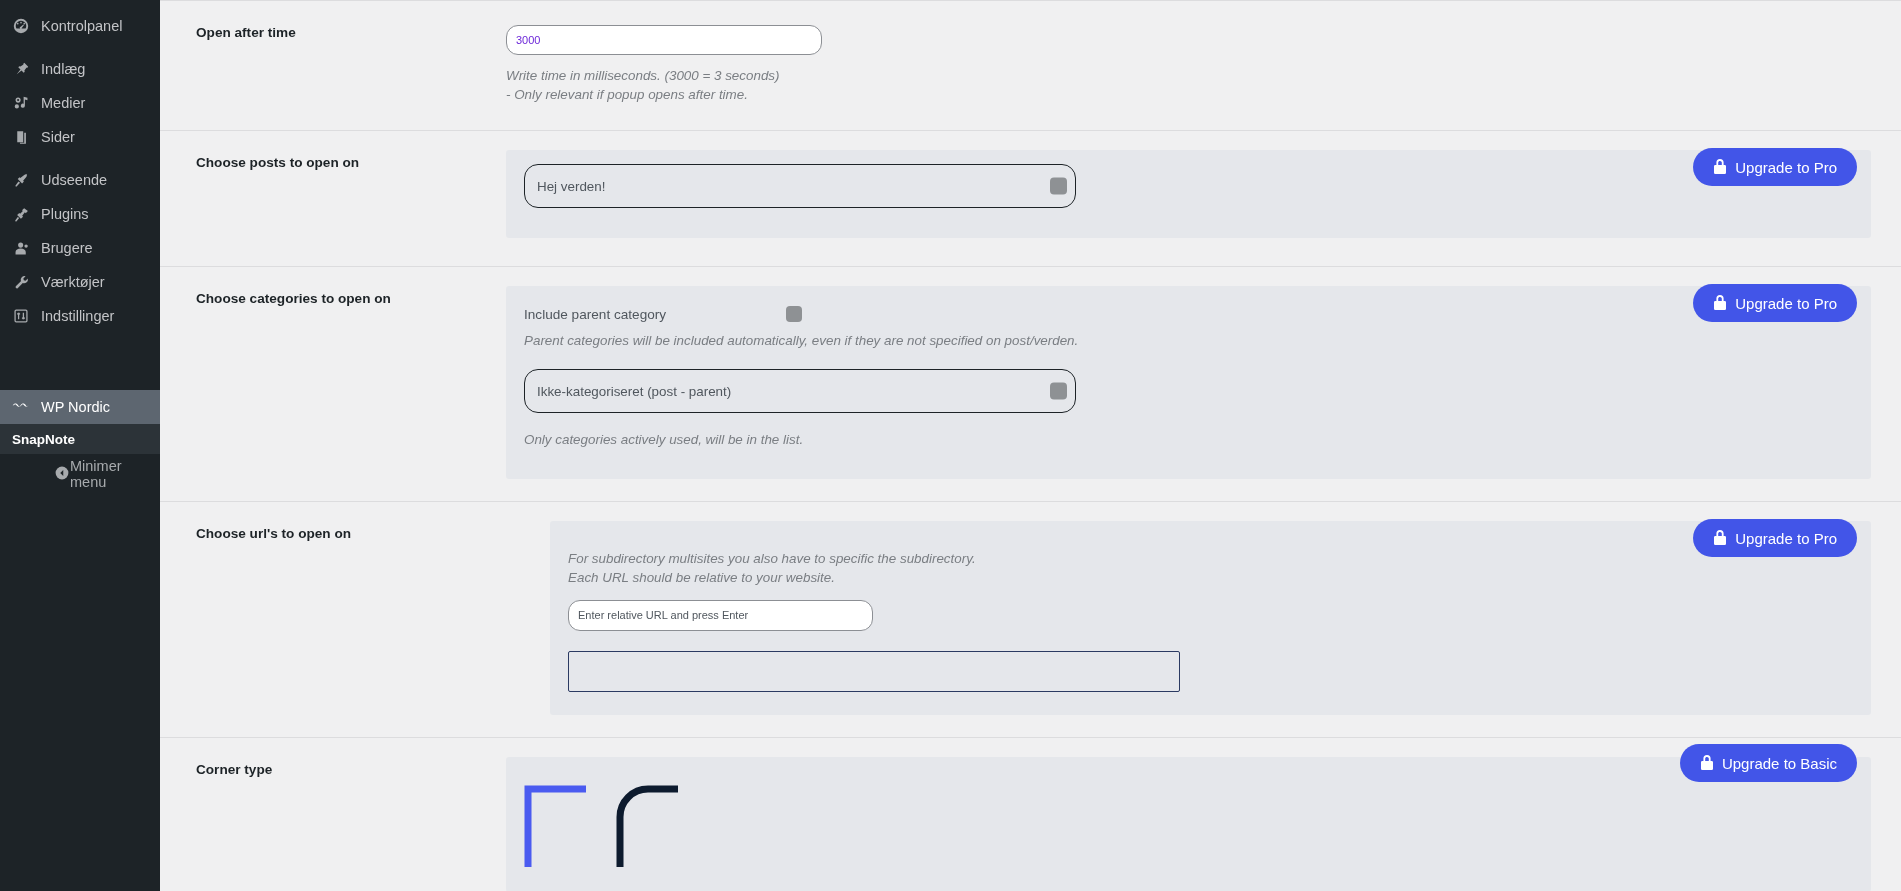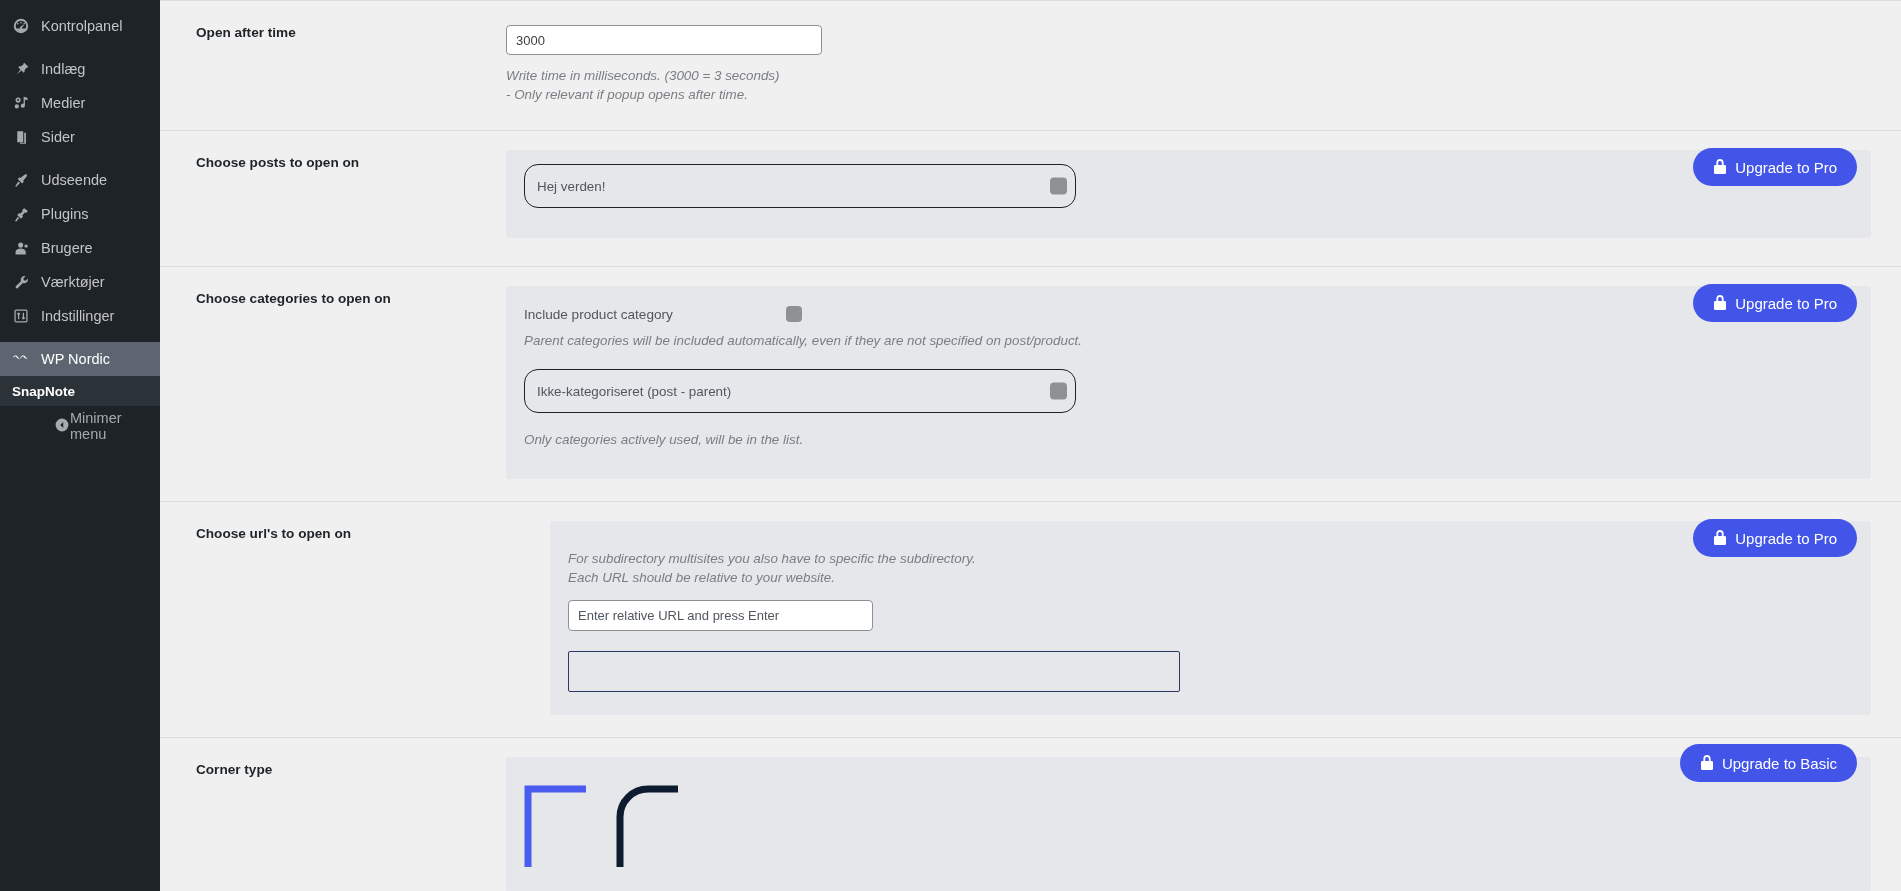--- a/index.html
+++ b/index.html
@@ -36,20 +36,21 @@
     display: inline-flex; align-items: center; justify-content: center;
     color: #a7aaad;
   }
   .sb-item .sb-ico svg { display:block; }
   .sb-item .sb-lbl { display: inline-block; }
   .sb-gap { height: 9px; }
   .sb-item.current {
     background: #5d6670;
     color: #fff;
     font-weight: 400;
+    margin-top: 48px;
   }
   .sb-item.current .sb-ico { color:#fff; }
   .sb-item.current::after {
     content: "";
     position: absolute;
     right: -8px; top: 50%;
     margin-top: -8px;
     border: 8px solid transparent;
     border-right-color: #f0f0f1;
   }
@@ -118,24 +119,24 @@
   .helptext {
     font-style: italic;
     color: #7a7e83;
     font-size: 13.4px;
     line-height: 1.45;
   }
 
   .txtinput {
     background: #fff;
     border: 1px solid #8c8f94;
-    border-radius: 4px;
+    border-radius: 12px;
     height: 30px;
-    font-size: 13px;
-    color: #404040;
+    font-size: 11px;
+    color: #6d28d9;
     padding: 0 9px;
     font-family: "Liberation Sans", sans-serif;
     outline: none;
   }
   .txtinput::placeholder { color:#50575e; opacity:1; }
 
   .listbox {
     background: #e5e7eb;
     border: 1px solid #1d2327;
     border-radius: 14px;
@@ -347,25 +348,25 @@
         </button>
       </div>
     </div>
 
     <div class="row" style="height:235px;">
       <div class="row-label">Choose categories to open on</div>
       <div class="row-field">
         <div class="panel" style="margin:19px 30px 0 0; height:193px; padding-top:20px;">
 
           <div style="display:flex; align-items:center;">
-            <span style="font-size:13.6px;color:#50575e;width:262px;">Include product category</span>
+            <span style="font-size:13.6px;color:#50575e;width:262px;">Include parent category</span>
             <span class="chk"></span>
           </div>
 
-          <div class="helptext" style="margin-top:9px;">Parent categories will be included automatically, even if they are not specified on post/product.</div>
+          <div class="helptext" style="margin-top:9px;">Parent categories will be included automatically, even if they are not specified on post/verden.</div>
 
           <div class="listbox" style="width:552px; margin-top:19px;">
             <span>Ikke-kategoriseret (post - parent)</span>
             <span class="lb-scroll"></span>
           </div>
 
           <div class="helptext" style="margin-top:17px;">Only categories actively used, will be in the list.</div>
         </div>
 
         <button class="upgrade-btn" style="right:44px; top:17px;">

